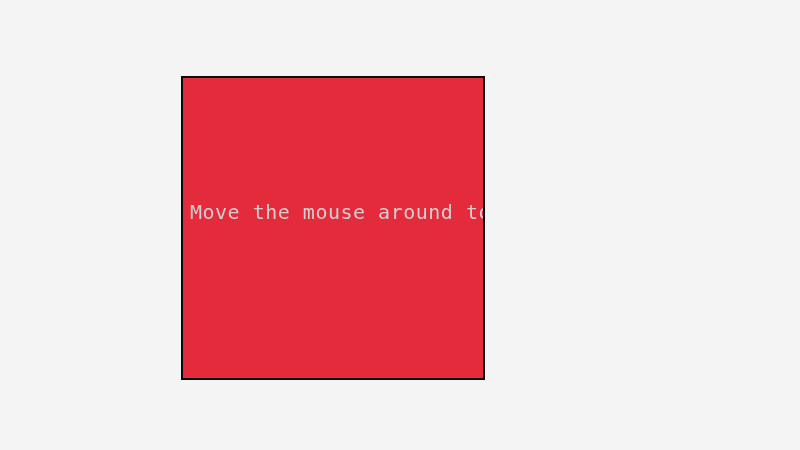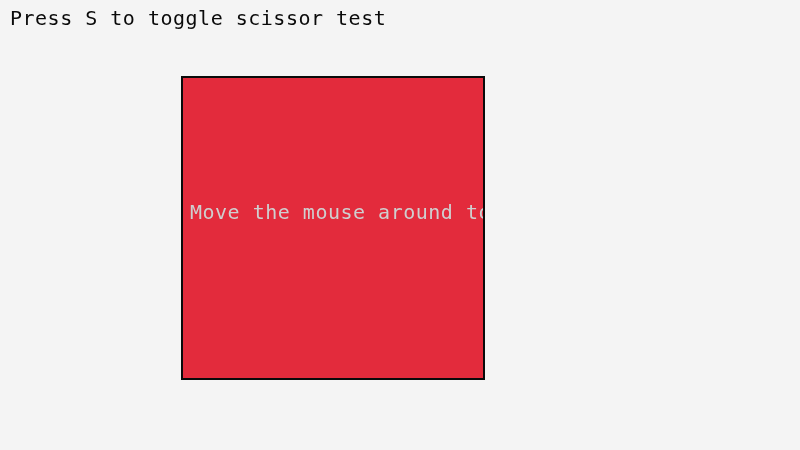--- a/index.html
+++ b/index.html
@@ -68,21 +68,20 @@
     color: #cfcfcf;
     white-space: nowrap;
     user-select: none;
   }
 </style>
 </head>
 <body>
 
 <div id="app">
 
-  <div id="hint-text">Press S to toggle scissor test</div>
 
   <div id="scissor-area">
     <div id="scissor-clip">
       <div id="clipped-text">Move the mouse around to reveal parts of the text</div>
     </div>
   </div>
 
 </div>
 
 </body></html>

